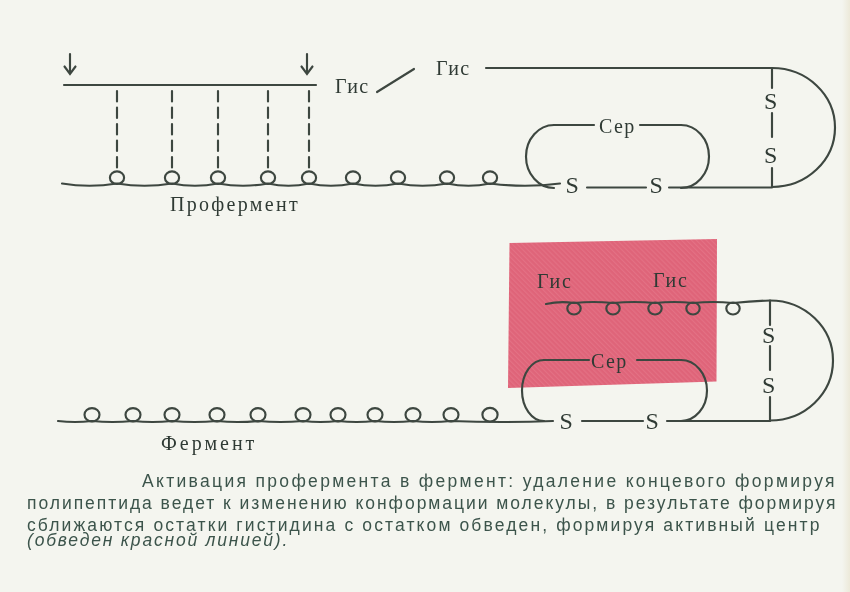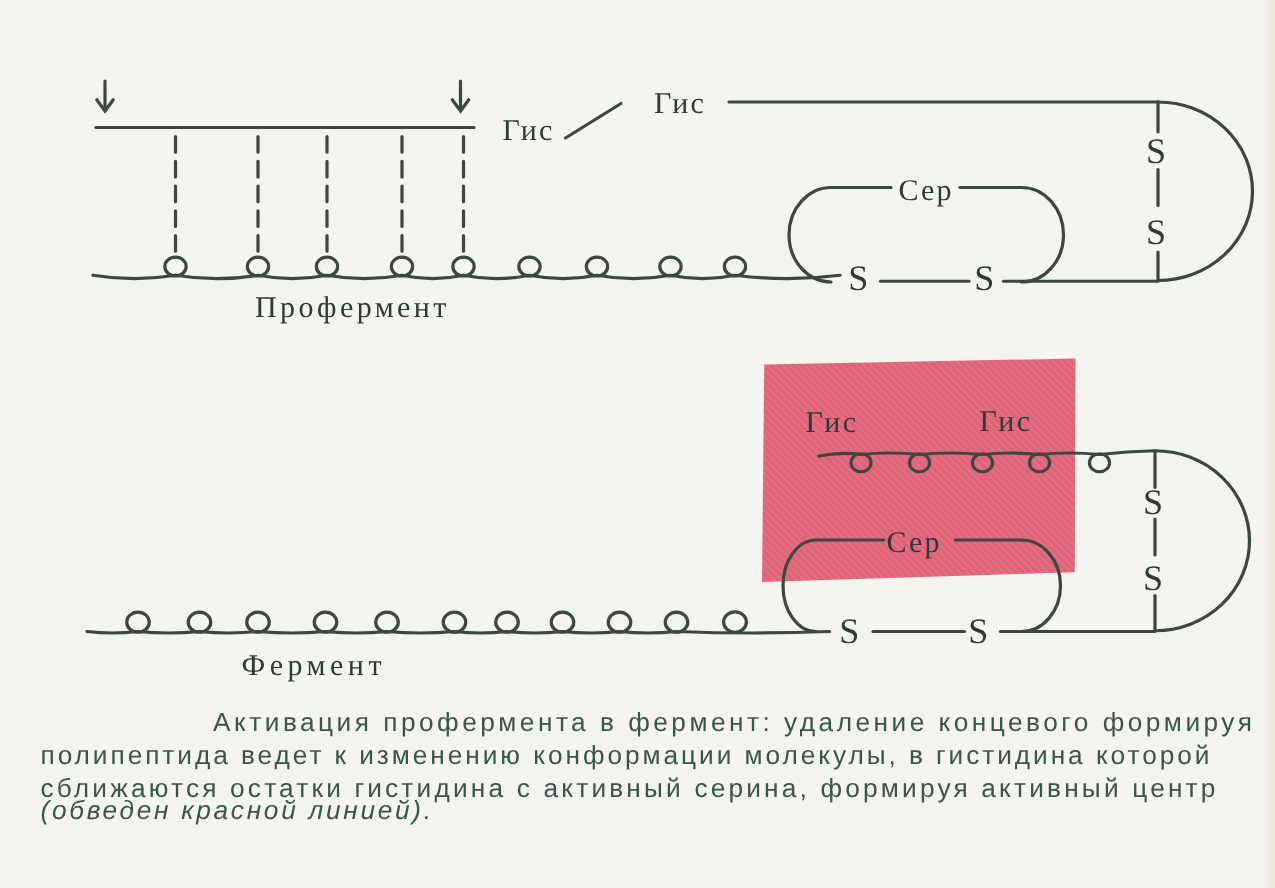--- a/index.html
+++ b/index.html
@@ -148,18 +148,18 @@
 
 <text x="762" y="342.5" font-size="24">S</text>
 
 <text x="762" y="393" font-size="24">S</text>
 </svg>
 
 <div id="cap">
 
 <div class="cl" style="top:470px;left:115px;letter-spacing:2.32px;">Активация профермента в фермент: удаление концевого формируя</div>
 
-<div class="cl" style="top:492px;letter-spacing:1.96px;">полипептида ведет к изменению конформации молекулы, в гистидина которой</div>
+<div class="cl" style="top:492px;letter-spacing:1.96px;">полипептида ведет к изменению конформации молекулы, в результате формируя</div>
 
-<div class="cl" style="top:514px;letter-spacing:2.12px;">сближаются остатки гистидина с активный серина, формируя активный центр</div>
+<div class="cl" style="top:514px;letter-spacing:2.12px;">сближаются остатки гистидина с остатком обведен, формируя активный центр</div>
 
 <div class="cl" style="top:529px;letter-spacing:1.8px;font-style:italic;">(обведен красной линией).</div>
 </div>
 
 </body></html>

